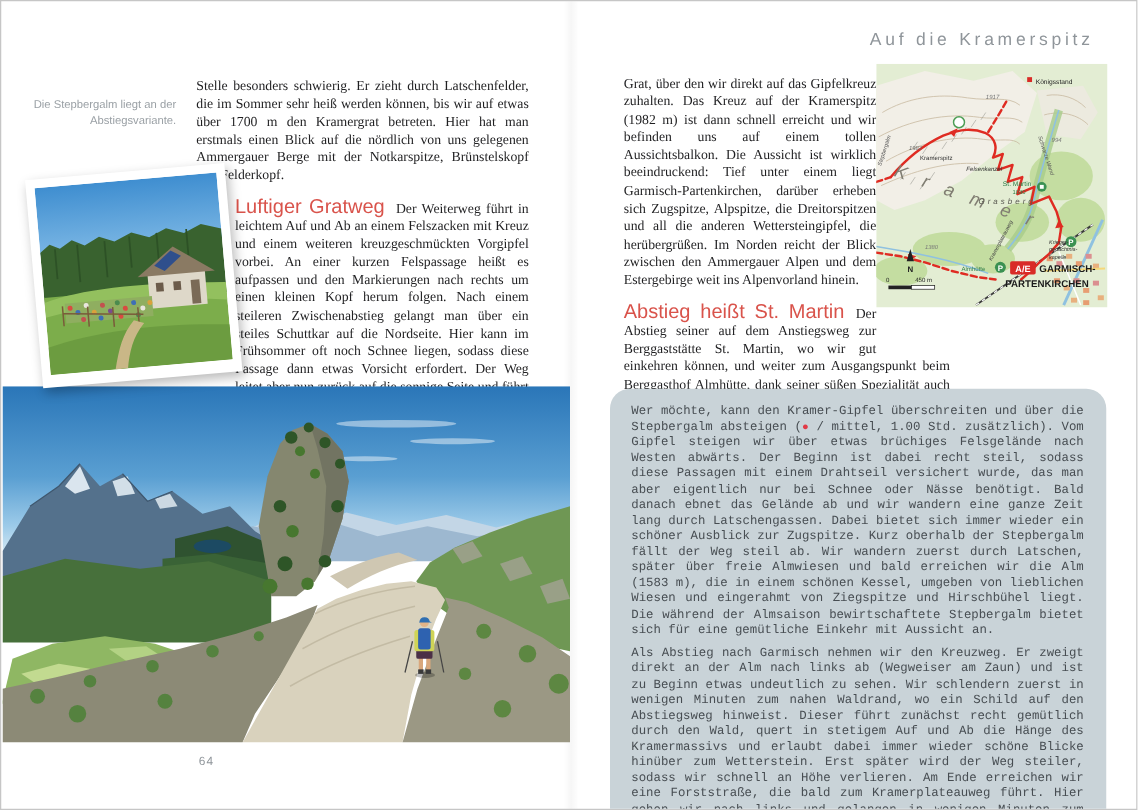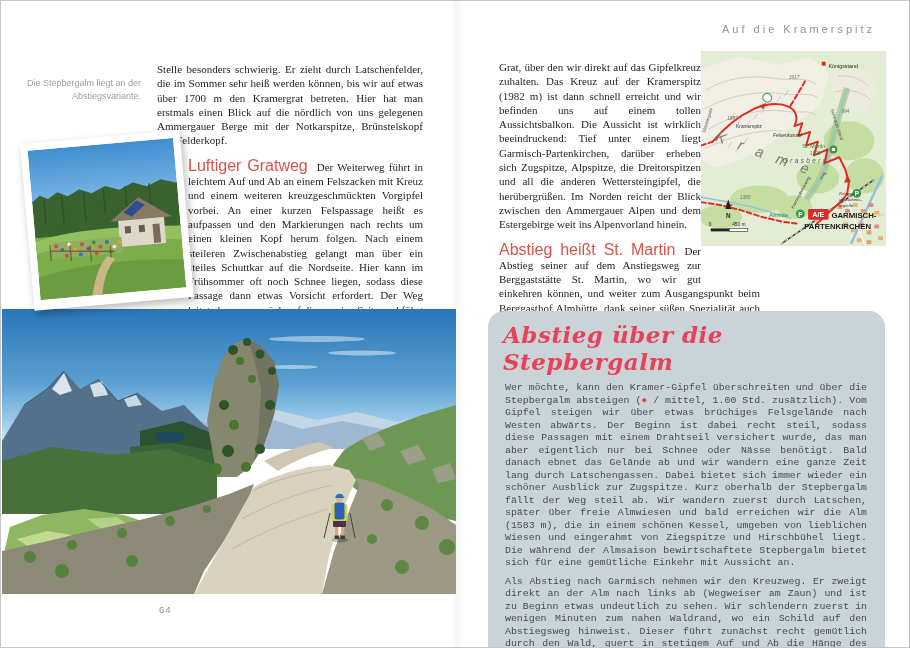--- a/index.html
+++ b/index.html
@@ -3,21 +3,21 @@
 <meta charset="utf-8">
 <style>
   html,body{margin:0;padding:0;background:#e9e9e9;}
   .canvas{position:relative;width:910px;height:648px;background:#fff;border:1px solid #c6c6c6;
           box-sizing:border-box;overflow:hidden;font-family:"Liberation Serif",serif;color:#1f1f21;}
   .gutter{position:absolute;left:450px;top:0;width:12px;height:648px;
           background:linear-gradient(to right,rgba(0,0,0,0),rgba(0,0,0,.035),rgba(0,0,0,0));}
 
   
   .running-head{position:absolute;top:22px;right:34px;font-family:"Liberation Sans",sans-serif;
-          font-size:11px;letter-spacing:3px;color:#8f959a;text-align:right;}
+          font-size:14px;letter-spacing:3px;color:#8f959a;text-align:right;}
   .pagenum{position:absolute;font-family:"Liberation Sans",sans-serif;font-size:9.5px;
           letter-spacing:1px;color:#8f959a;margin-left:16px;}
   .pagenum.left{left:142px;top:603px;}
   .pagenum.right{left:746px;top:603px;}
 
   
   .bodytext{font-size:11px;line-height:14.3px;text-align:justify;}
   .bodytext p{margin:11px;}
   .lead{font-family:"Liberation Sans",sans-serif;font-size:16px;color:#d9534b;margin-right:9px;}
   .lp-main{position:absolute;left:145px;top:50px;width:288px;}
@@ -385,17 +385,16 @@
       <g>
         <rect x="10" y="182" width="19" height="3" fill="#222"></rect>
         <rect x="29" y="182" width="19" height="3" fill="#fff" stroke="#222" stroke-width=".6"></rect>
         <text x="8" y="179" font-size="5" fill="#222">0</text>
         <text x="32" y="179" font-size="5" fill="#222">450 m</text>
       </g>
     </svg>
   </div>
 
   <section class="info-box">
-    <h2>Abstieg über die Stepbergalm</h2>
     <p><span>Wer möchte, kann den Kramer-Gipfel überschreiten und über die Stepbergalm absteigen (</span><span class="dot">●</span><span> / mittel, 1.00 Std. zusätzlich). Vom Gipfel steigen wir über etwas brüchiges Felsgelände nach Westen abwärts. Der Beginn ist dabei recht steil, sodass diese Passagen mit einem Drahtseil versichert wurde, das man aber eigentlich nur bei Schnee oder Nässe benötigt. Bald danach ebnet das Gelände ab und wir wandern eine ganze Zeit lang durch Latschengassen. Dabei bietet sich immer wieder ein schöner Ausblick zur Zugspitze. Kurz oberhalb der Stepbergalm fällt der Weg steil ab. Wir wandern zuerst durch Latschen, später über freie Almwiesen und bald erreichen wir die Alm (1583 m), die in einem schönen Kessel, umgeben von lieblichen Wiesen und eingerahmt von Ziegspitze und Hirschbühel liegt. Die während der Almsaison bewirtschaftete Stepbergalm bietet sich für eine gemütliche Einkehr mit Aussicht an.</span></p>
     <p>Als Abstieg nach Garmisch nehmen wir den Kreuzweg. Er zweigt direkt an der Alm nach links ab (Wegweiser am Zaun) und ist zu Beginn etwas undeutlich zu sehen. Wir schlendern zuerst in wenigen Minuten zum nahen Waldrand, wo ein Schild auf den Abstiegsweg hinweist. Dieser führt zunächst recht gemütlich durch den Wald, quert in stetigem Auf und Ab die Hänge des Kramermassivs und erlaubt dabei immer wieder schöne Blicke hinüber zum Wetterstein. Erst später wird der Weg steiler, sodass wir schnell an Höhe verlieren. Am Ende erreichen wir eine Forststraße, die bald zum Kramerplateauweg führt. Hier gehen wir nach links und gelangen in wenigen Minuten zum großen hölzernen Wegweiser, von dem es nur noch wenige Schritte zum Parkplatz sind.</p>
   </section>
 </div>
 
 </body></html>

